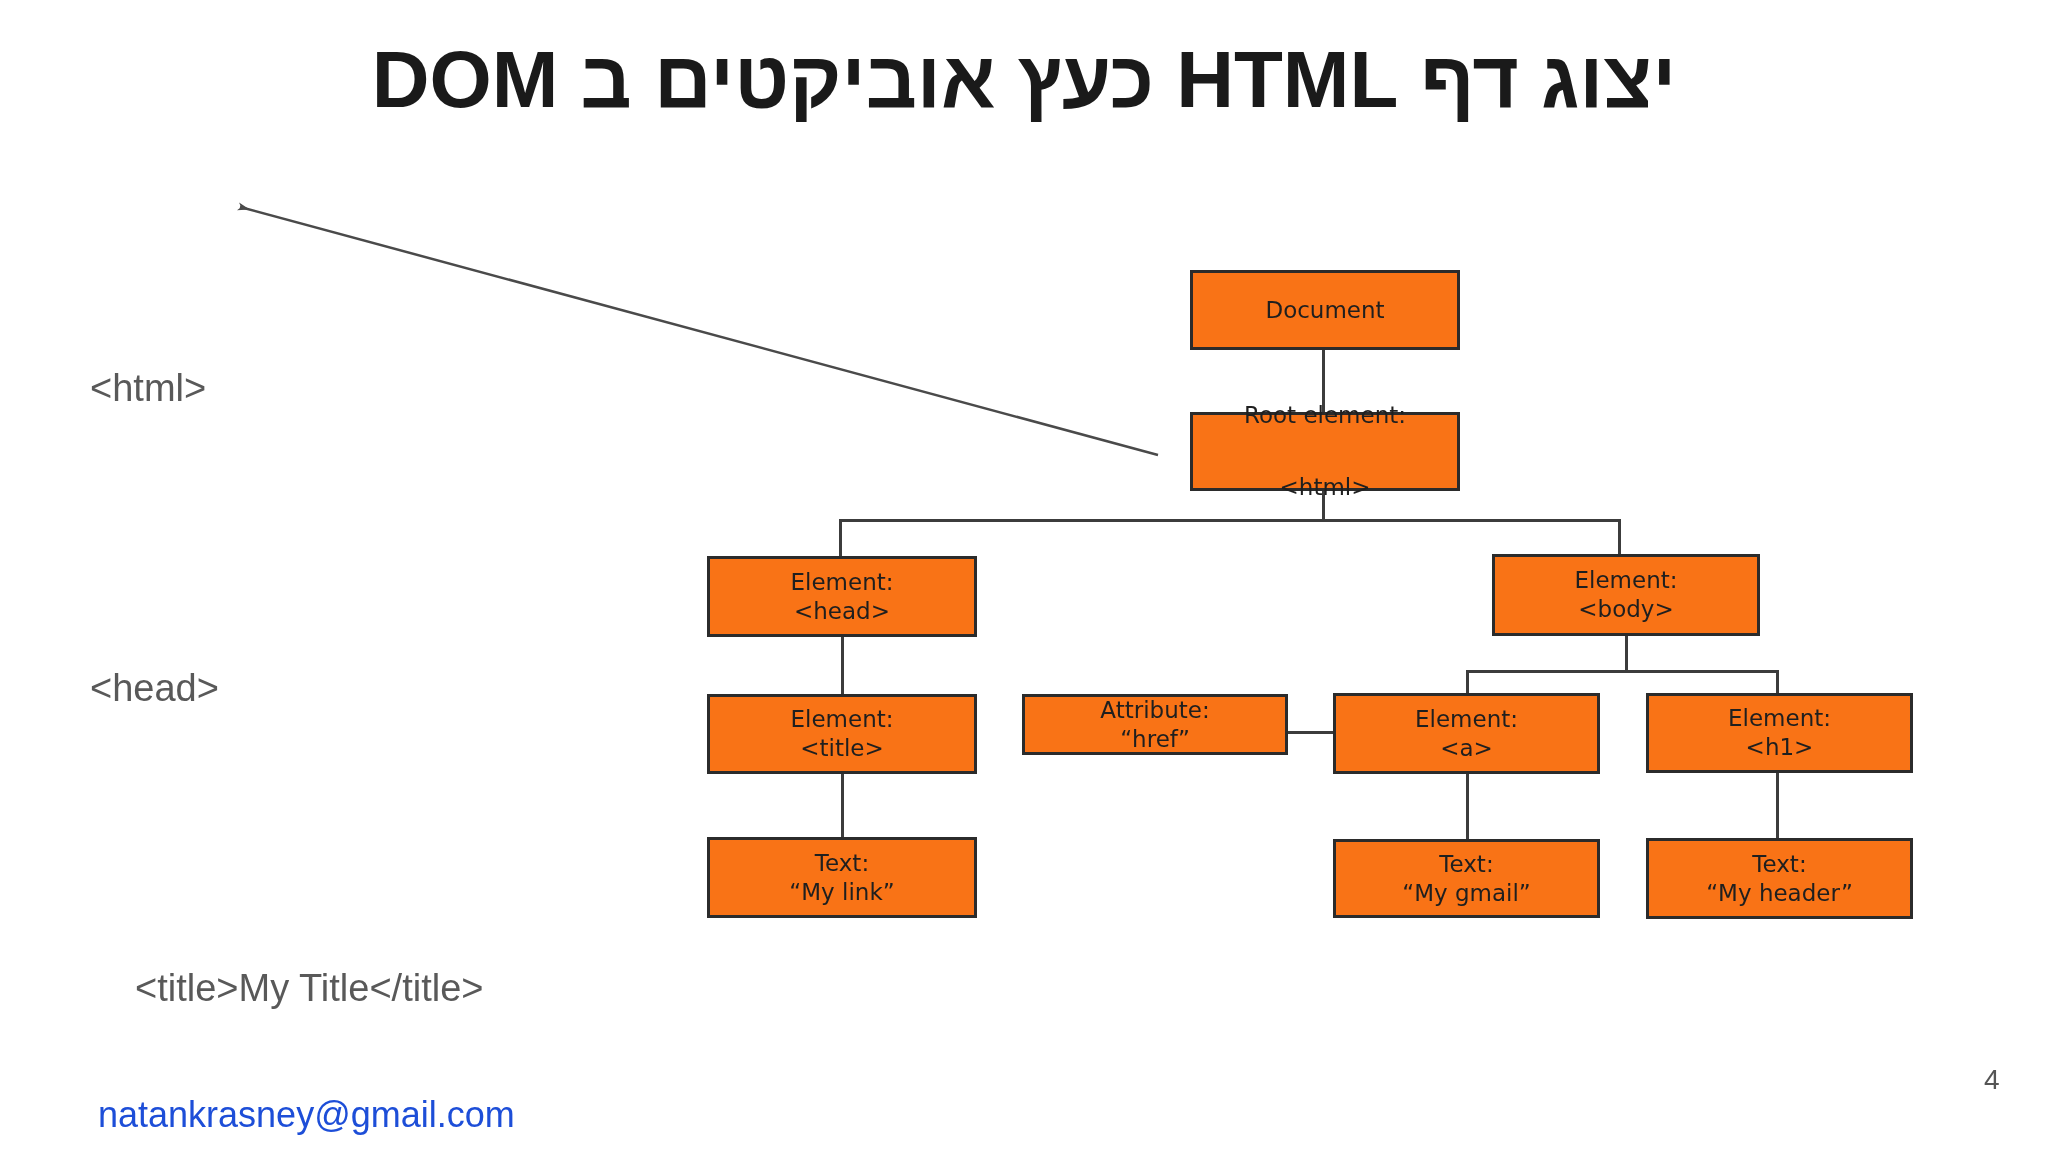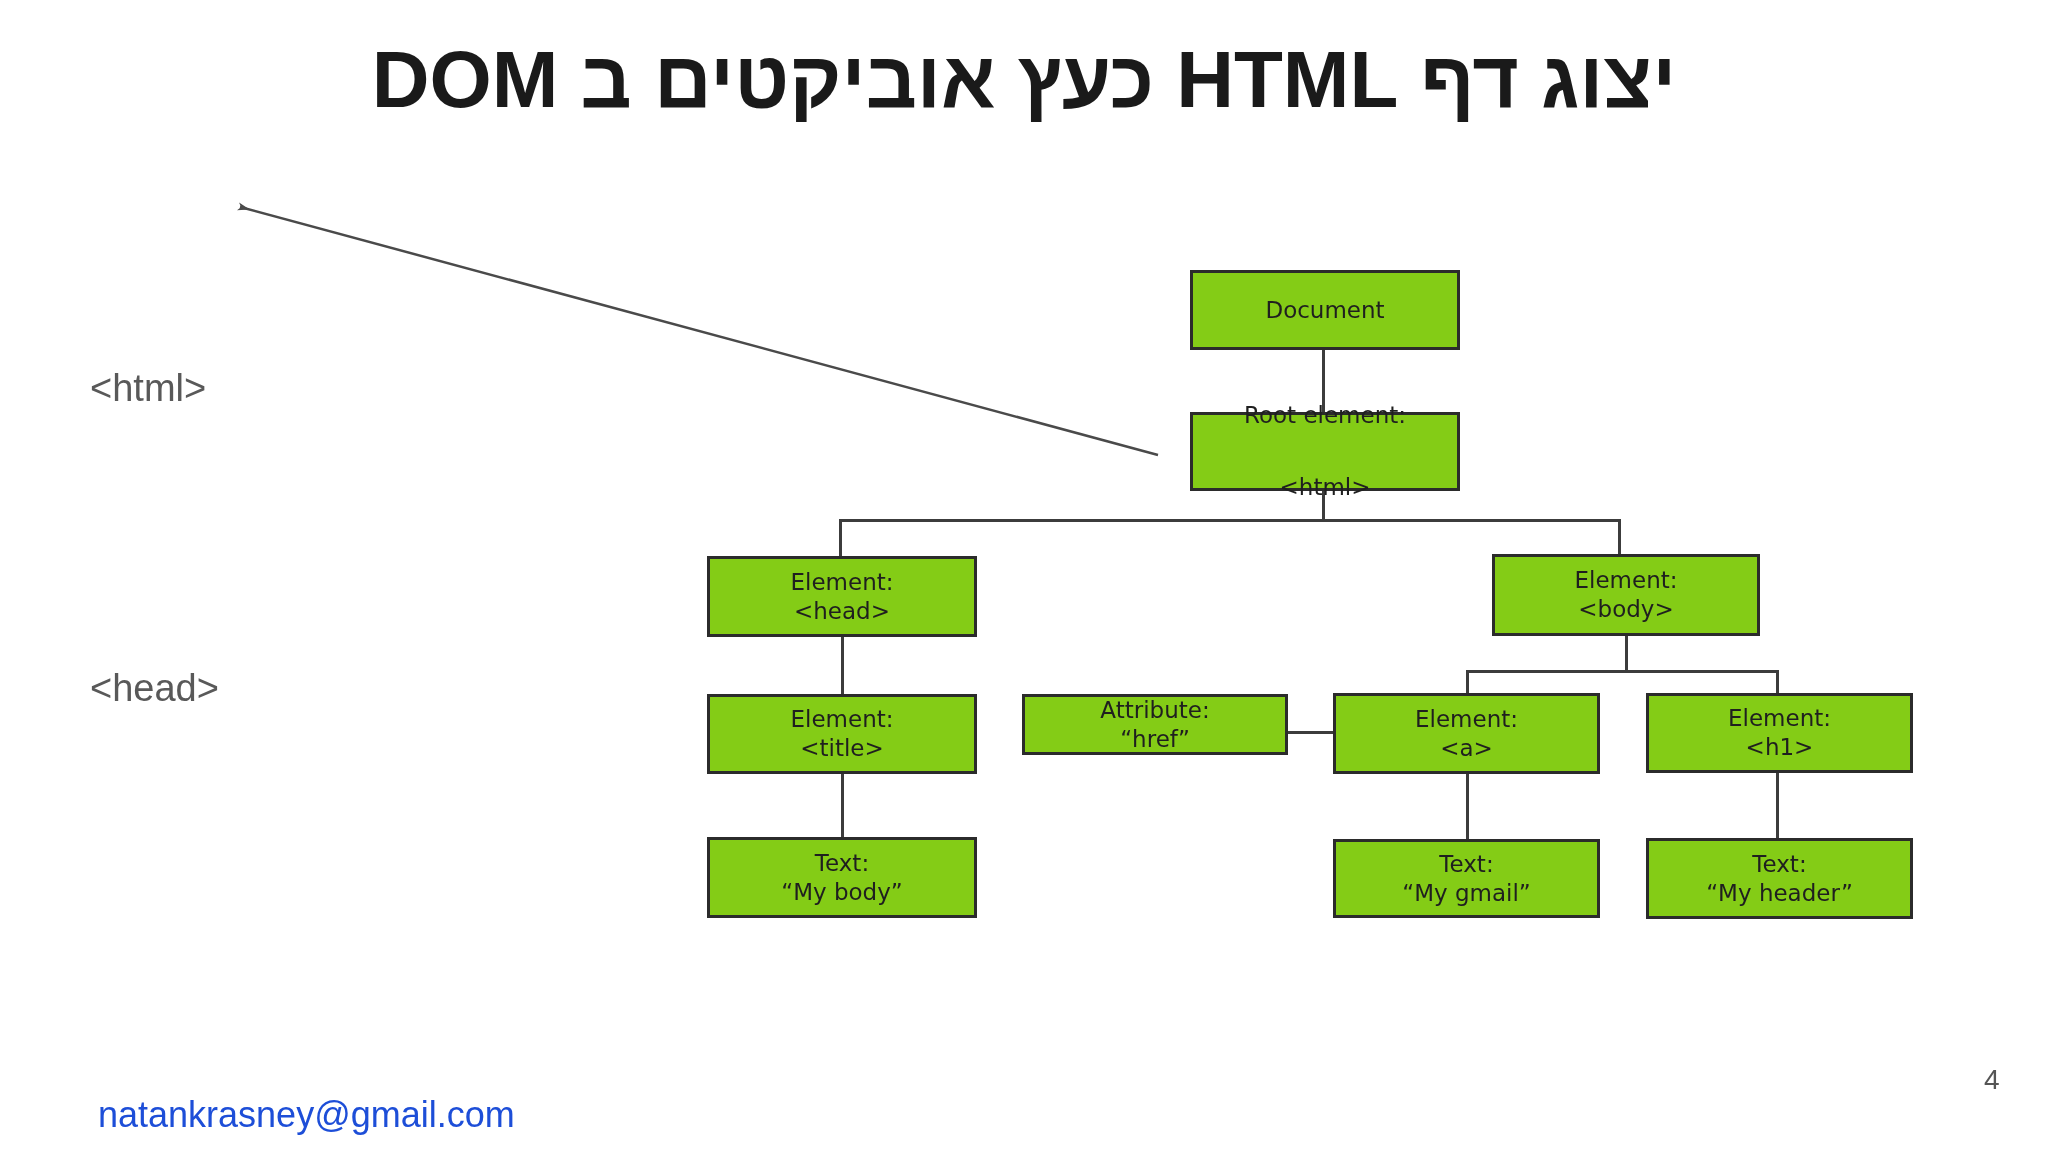--- a/index.html
+++ b/index.html
@@ -28,21 +28,21 @@
     color:#595959;
     line-height:100px;
     white-space:pre;
   }
   .code-line{height:100px;}
   .code-line.indented{padding-left:45px;}
   
   .dbox{
     position:absolute;
     box-sizing:border-box;
-    background:#84cc16;
+    background:#f97316;
     border:3px solid #2b2b2b;
     display:flex;flex-direction:column;
     align-items:center;justify-content:center;
     font-family:"DejaVu Sans", sans-serif;
     font-size:23px;line-height:29px;
     color:#1f1f1f;
     text-align:center;
     white-space:nowrap;
   }
   .n-document   {left:1190px;top:270px;width:270px;height:80px;}
@@ -84,20 +84,21 @@
   }
 </style>
 </head>
 <body>
 
 <div class="slide-title">יצוג דף HTML כעץ אוביקטים ב DOM</div>
 
 <div class="code-block">
   <div class="code-line">&lt;html&gt;</div>
   <div class="code-line">&lt;head&gt;</div>
+  <div class="code-line indented">&lt;title&gt;My Title&lt;/title&gt;</div>
   
   
   
   
   
   
 </div>
 
 <div class="conn c1"></div>
 <div class="conn c2"></div>
@@ -124,21 +125,21 @@
 <div class="dbox n-head">
   <span>Element:</span>
   <span>&lt;head&gt;</span>
 </div>
 <div class="dbox n-title">
   <span>Element:</span>
   <span>&lt;title&gt;</span>
 </div>
 <div class="dbox n-text-title">
   <span>Text:</span>
-  <span>“My body”</span>
+  <span>“My link”</span>
 </div>
 <div class="dbox n-body">
   <span>Element:</span>
   <span>&lt;body&gt;</span>
 </div>
 <div class="dbox n-attr">
   <span>Attribute:</span>
   <span>“href”</span>
 </div>
 <div class="dbox n-a">

